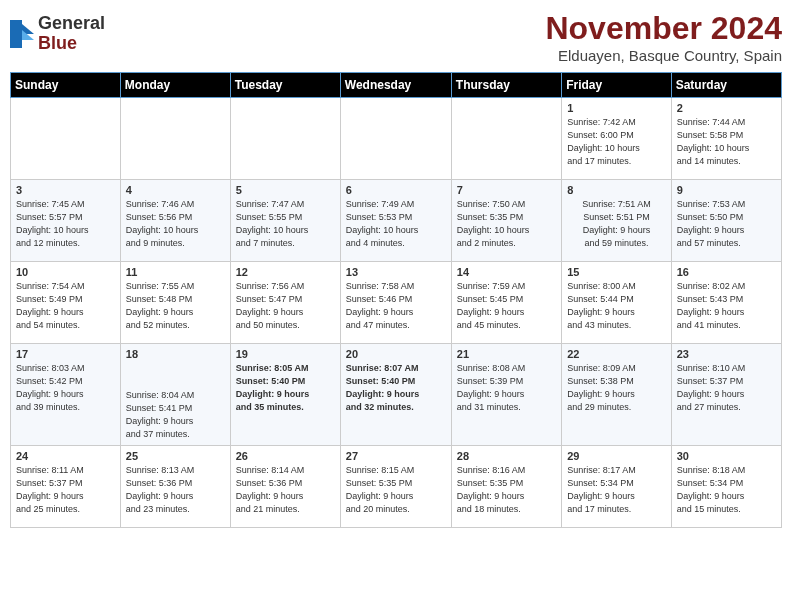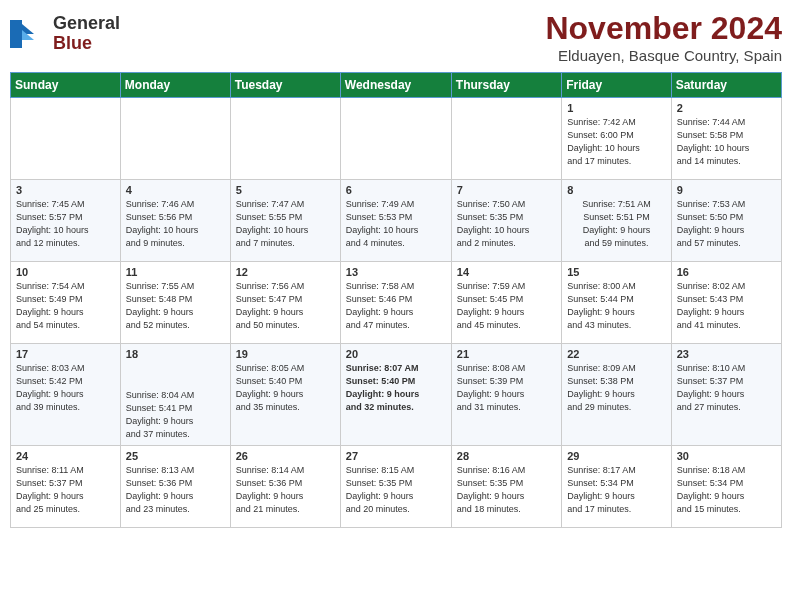--- a/index.html
+++ b/index.html
@@ -13,21 +13,20 @@
     .header-area {
       display: flex;
       align-items: flex-start;
       justify-content: space-between;
       margin-bottom: 8px;
     }
     .logo {
       display: flex;
       align-items: center;
       margin-top: 4px;
-      gap: 15px;
     }
     .logo-text {
       display: flex;
       flex-direction: column;
       font-size: 18px;
       font-weight: bold;
       line-height: 1.1;
     }
     .logo-general { color: #333; }
     .logo-blue { color: #7f1d1d; }
@@ -46,21 +45,21 @@
     }
     .subtitle {
       font-size: 15px;
       color: #444;
     }
     .calendar {
       width: 100%;
       border-collapse: collapse;
     }
     .calendar th {
-      background: #15803d;
+      background: #000000;
       color: #fff;
       font-size: 12px;
       font-weight: bold;
       padding: 5px 4px;
       border: 1px solid #5a9ad0;
       text-align: left;
     }
     .calendar td {
       vertical-align: top;
       border: 1px solid #ccc;
@@ -259,21 +258,21 @@
         </td>
         <td>
           <span class="day-number">18</span>
           <div class="day-info" style="white-space: pre-line; margin-top: 29px;">Sunrise: 8:04 AM
 Sunset: 5:41 PM
 Daylight: 9 hours
 and 37 minutes.</div>
         </td>
         <td>
           <span class="day-number">19</span>
-          <div class="day-info" style="white-space: pre-line;">Sunrise: 8:05 AM
+          <div class="day-info" style="white-space: pre-line; font-weight: bold;">Sunrise: 8:05 AM
 Sunset: 5:40 PM
 Daylight: 9 hours
 and 35 minutes.</div>
         </td>
         <td>
           <span class="day-number">20</span>
           <div class="day-info" style="white-space: pre-line; font-weight: bold;">Sunrise: 8:07 AM
 Sunset: 5:40 PM
 Daylight: 9 hours
 and 32 minutes.</div>

